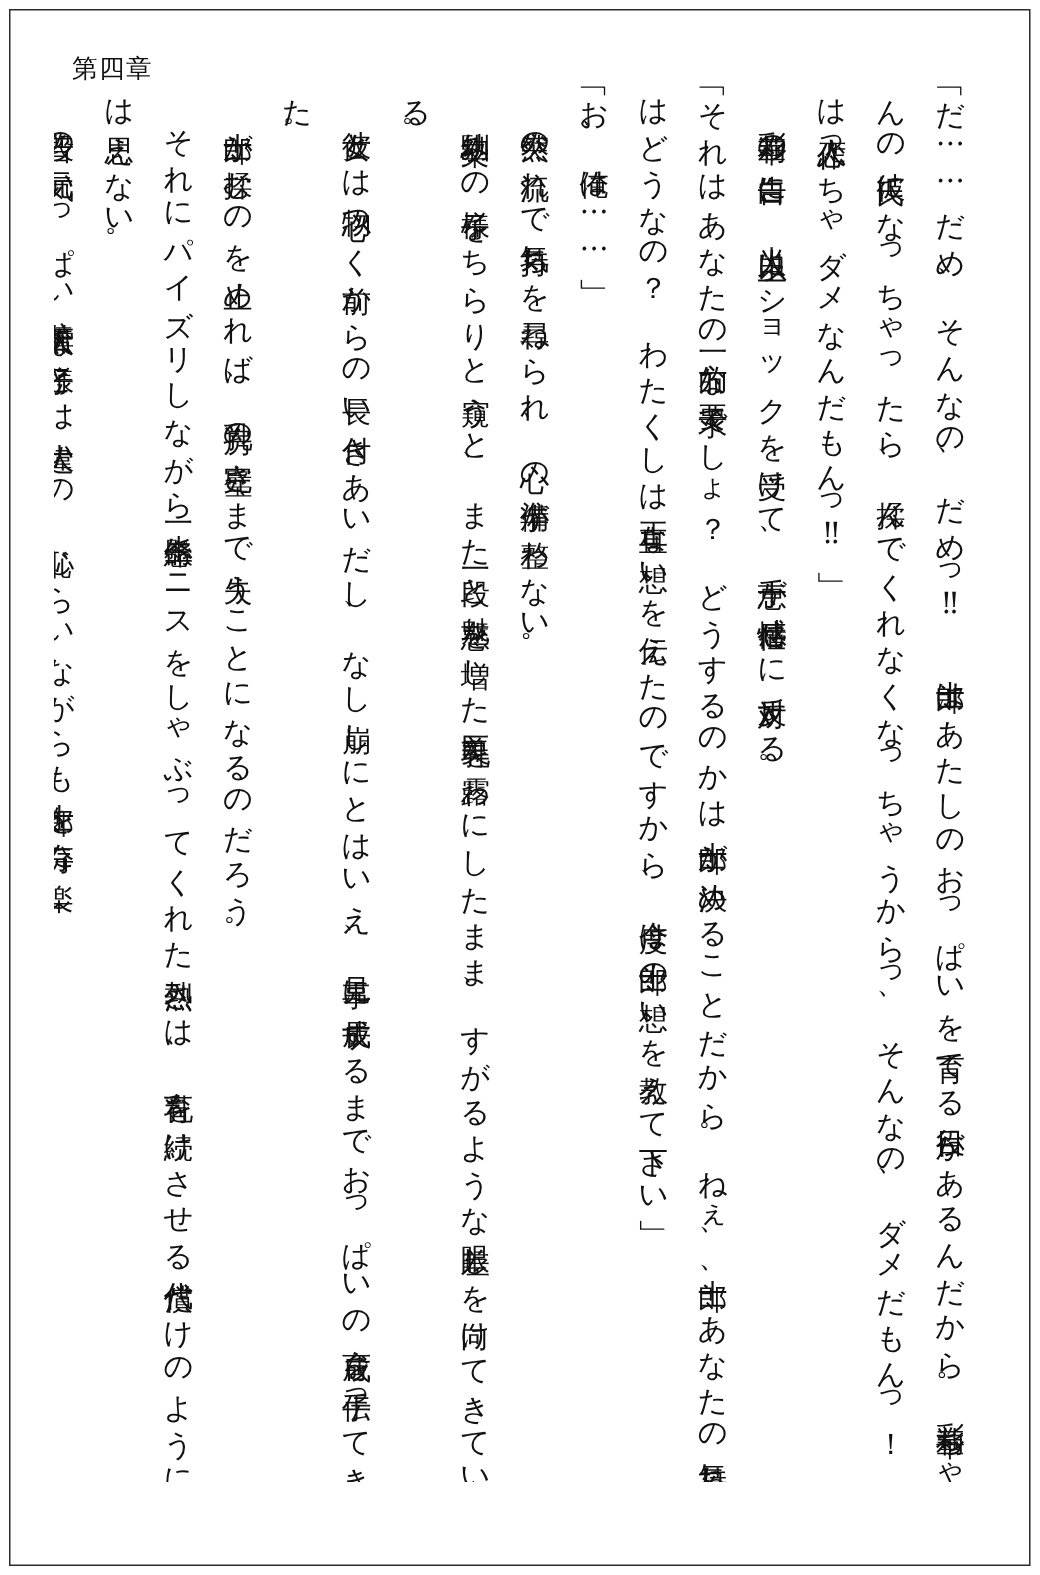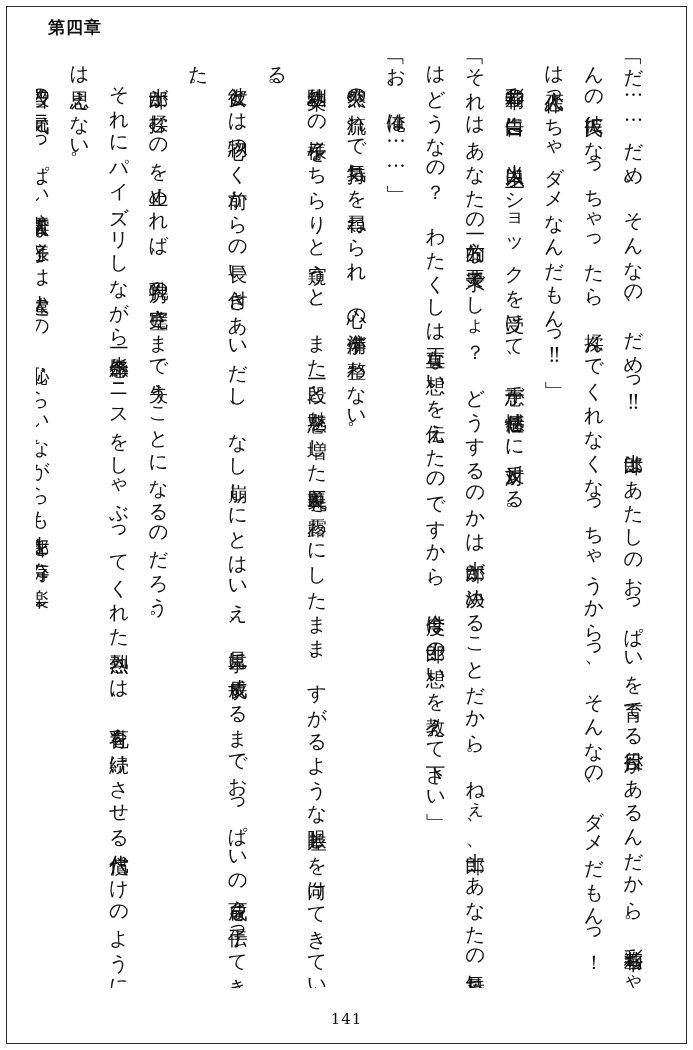--- a/index.html
+++ b/index.html
@@ -36,21 +36,22 @@
     top: 16px;
     left: 48px;
     display: flex;
     align-items: baseline;
     gap: 16px;
     font-size: 17px;
     letter-spacing: 1px;
     white-space: nowrap;
   }
   .runninghead .chapnum {
-    font-weight: 700;
+    font-weight: 400;
+    margin-top: 18px;
   }
   .runninghead .chaptitle {
     font-weight: 700;
   }
 
   
   .body-area {
     position: absolute;
     top: 52px;
     left: 36px;
@@ -108,14 +109,13 @@
       <p class="noindent">「お、俺は……」</p>
       <p>突然の流れで気持ちを尋ねられ、心の準備が整わない。</p>
       <p>幼馴染みの様子をちらりと窺うと、また一段と魅惑を増した美巨乳を露わにしたまま、すがるような眼差しを向けてきている。</p>
       <p>彼女とは物心つく前からの長い付きあいだし、なし崩しにとはいえ、見事に成長するまでおっぱいの育成を手伝ってきた。</p>
       <p>士郎が揉むのを止めれば、乳房の完璧さまで失うことになるのだろう。</p>
       <p>それにパイズリしながら一生懸命ペニスをしゃぶってくれた熱烈さは、育乳を続けさせる代償だけのようには思えない。</p>
       <p>普段の元気いっぱい傍若無人な様子とは大違いの、恥じらいながらも士郎を存分に楽し</p>
     </div>
   </div>
 
-  <div class="folio">141</div>
 </div>
 
 </body></html>

